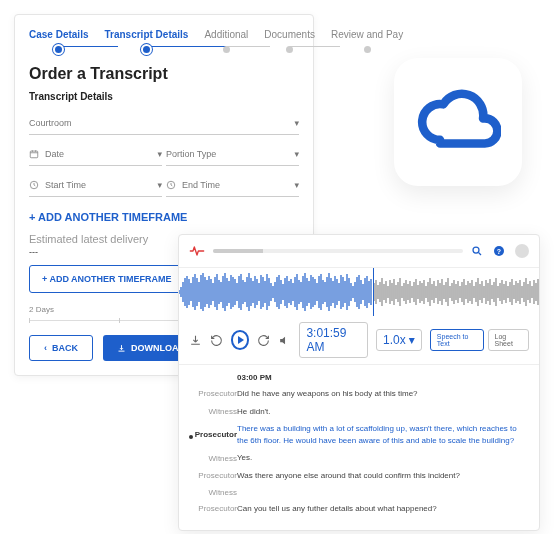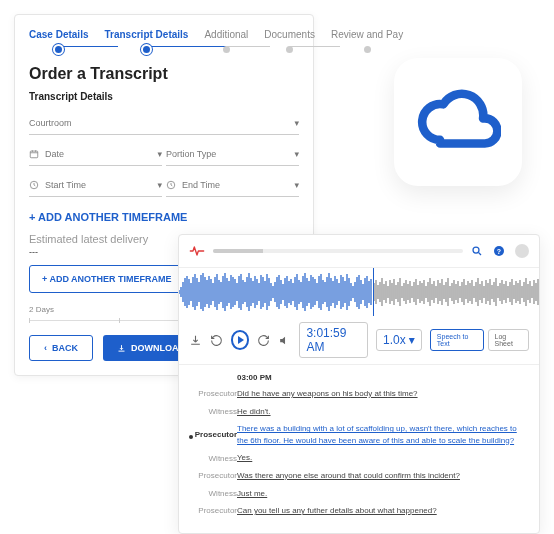--- a/index.html
+++ b/index.html
@@ -99,21 +99,21 @@
 .tab-btn { border: 1px solid #ccc; border-radius: 3px; padding: 3px 6px; font-size: 7px; color: #666; cursor: pointer; }
 .tab-btn.active { color: #1e5fcb; border-color: #1e5fcb; }
 
 .transcript-body { padding: 8px 10px 10px; font-size: 8px; }
 .time-marker { font-weight: 700; color: #333; margin-left: 48px; margin-bottom: 6px; }
 .line { display: flex; margin-bottom: 6px; align-items: center; }
 .line .bullet { width: 4px; height: 4px; background: #333; border-radius: 50%; margin-top: 4px; visibility: hidden; flex-shrink: 0; }
 .line.current .bullet { visibility: visible; }
 .line .speaker { width: 44px; text-align: right; color: #999; flex-shrink: 0; }
 .line.current .speaker { color: #333; font-weight: 700; }
-.line .text { flex: 1; color: #444; line-height: 1.45; text-decoration: underline; }
+.line .text { flex: 1; color: #444; line-height: 1.45; }
 .line.current .text { color: #1e5fcb; }
 
 svg { display: block; }
 </style>
 </head>
 <body>
 
 <div class="order-panel">
 
   <div class="steps">
@@ -501,21 +501,20 @@
       <div class="text">Yes.</div>
     </div>
     <div class="line">
       <div class="bullet"></div>
       <div class="speaker">Prosecutor</div>
       <div class="text">Was there anyone else around that could confirm this incident?</div>
     </div>
     <div class="line">
       <div class="bullet"></div>
       <div class="speaker">Witness</div>
-      <div class="text">Just me.</div>
     </div>
     <div class="line">
       <div class="bullet"></div>
       <div class="speaker">Prosecutor</div>
       <div class="text">Can you tell us any futher details about what happened?</div>
     </div>
   </div>
 </div>
 
 </body></html>

